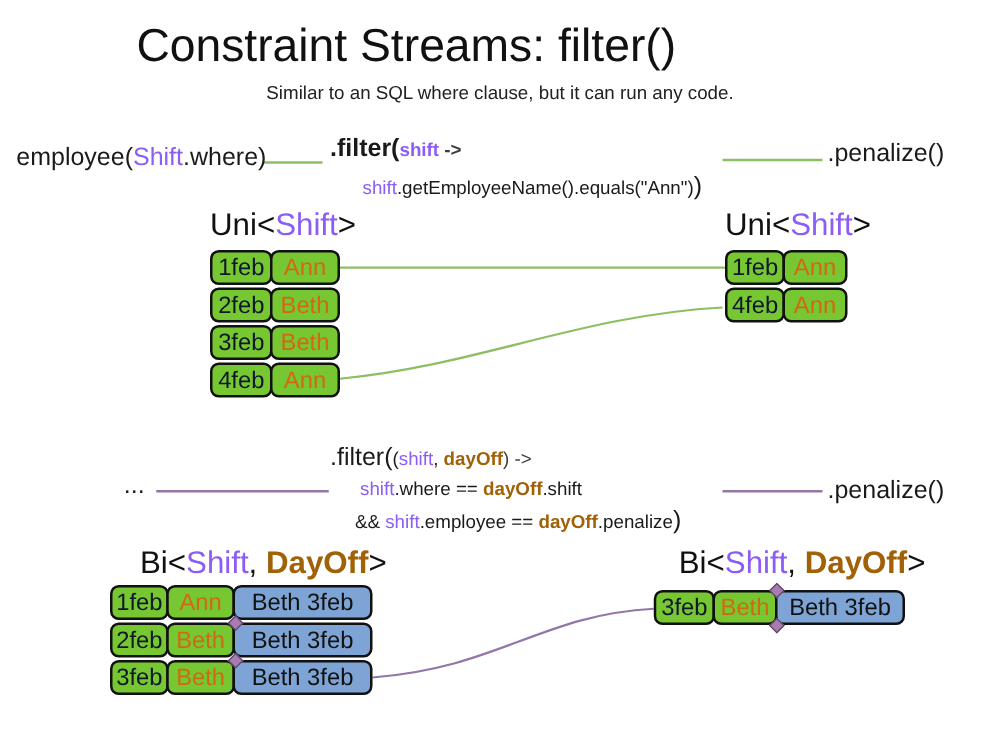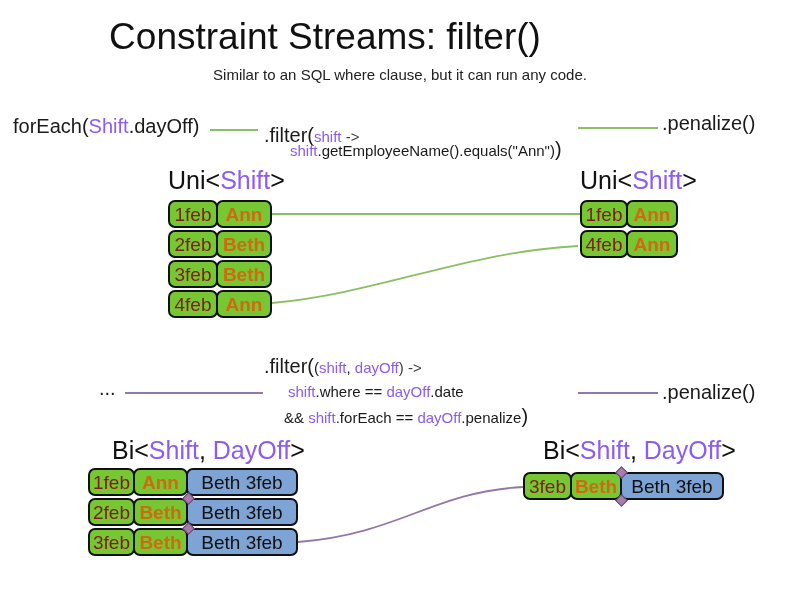--- a/index.html
+++ b/index.html
@@ -6,36 +6,36 @@
   body{
     width:800px;height:600px;position:relative;overflow:hidden;
     background:#ffffff;font-family:"Liberation Sans",sans-serif;
   }
   .abs{position:absolute;white-space:nowrap;}
   #title{top:16px;left:0;width:650px;text-align:center;font-size:37px;color:#111;}
   #subtitle{top:66px;left:0;width:800px;text-align:center;font-size:15px;color:#222;}
   .code{font-size:20px;color:#1a1a1a;}
   .code-sm{font-size:15px;}
   .green{color:#8b5cf6;}
-  .blue{color:#8b5cf6;}
+  .blue{color:#a16207;font-weight:bold;}
   .gray{color:#3c3c3c;}
   .big-paren{font-size:20px;}
   .type-label{font-size:25px;color:#111;}
   
   #connectors{position:absolute;top:0;left:0;z-index:0;}
   .table{position:absolute;z-index:2;}
   .row{display:flex;margin-bottom:2px;}
   .cell{
     box-sizing:border-box;height:28px;border:2px solid #111;border-radius:7px;
     display:flex;align-items:center;justify-content:center;
     font-size:19px;background:#76c732;line-height:1;
   }
   .cell + .cell{margin-left:-2px;}
-  .cell.date{color:#7f1d1d;text-align:right;}
-  .cell.name{color:#d06a12;font-weight:bold;}
+  .cell.date{color:#0f172a;text-align:right;}
+  .cell.name{color:#d06a12;}
   .cell.pair{background:#7da4d4;color:#111;text-align:center;}
   #table-top-left .date{width:50px;} #table-top-left .name{width:56px;}
   #table-top-right .date{width:48px;} #table-top-right .name{width:52px;}
   #table-bottom-left .date{width:47px;} #table-bottom-left .name{width:55px;} #table-bottom-left .pair{width:112px;}
   #table-bottom-right .date{width:49px;} #table-bottom-right .name{width:52px;} #table-bottom-right .pair{width:104px;}
   .diamond{
     position:absolute;width:7px;height:7px;background:#a87cb0;border:1px solid #5d4668;
     transform:rotate(45deg);z-index:5;
   }
 </style>
@@ -48,23 +48,23 @@
   <path d="M272 214 L580 214" stroke="#8cbf63" stroke-width="1.8" fill="none"></path>
   <path d="M272 303 C 380 293, 465 252, 578 246" stroke="#8cbf63" stroke-width="1.8" fill="none"></path>
   <line x1="125" y1="393" x2="263" y2="393" stroke="#9377a8" stroke-width="2"></line>
   <line x1="578" y1="393" x2="658" y2="393" stroke="#9377a8" stroke-width="2"></line>
   <path d="M298 542 C 400 534, 432 492, 523 487" stroke="#9377a8" stroke-width="1.8" fill="none"></path>
 </svg>
 
 <div id="title" class="abs">Constraint Streams: filter()</div>
 <div id="subtitle" class="abs">Similar to an SQL where clause, but it can run any code.</div>
 
-<div class="abs code" style="left:13px;top:115px;"><span>forEach(</span><span class="green">Shift</span><span>.dayOff)</span></div>
+<div class="abs code" style="left:13px;top:115px;"><span>employee(</span><span class="green">Shift</span><span>.where)</span></div>
 
-<div class="abs code" style="left:264px;top:124px;"><span>.filter(</span><span class="code-sm green">shift</span><span class="code-sm gray"> -&gt;</span></div>
+<div class="abs code" style="left:264px;top:108px;font-weight:bold;"><span>.filter(</span><span class="code-sm green">shift</span><span class="code-sm gray"> -&gt;</span></div>
 
 <div class="abs code code-sm" style="left:290px;top:138px;"><span class="green">shift</span><span>.getEmployeeName().equals("Ann")</span><span class="big-paren">)</span></div>
 
 <div class="abs code" style="left:662px;top:112px;">.penalize()</div>
 
 <div class="abs type-label" style="left:168px;top:166px;"><span>Uni&lt;</span><span class="green">Shift</span><span>&gt;</span></div>
 <div class="abs type-label" style="left:580px;top:166px;"><span>Uni&lt;</span><span class="green">Shift</span><span>&gt;</span></div>
 
 <div id="table-top-left" class="table" style="left:168px;top:200px;">
   <div class="row">
@@ -93,23 +93,23 @@
   <div class="row">
     <span class="cell date">4feb</span>
       <span class="cell name">Ann</span>
   </div>
 </div>
 
 <div class="abs code" style="left:99px;top:377px;">...</div>
 
 <div class="abs code" style="left:264px;top:355px;"><span>.filter(</span><span class="code-sm">(</span><span class="code-sm green">shift</span><span class="code-sm">, </span><span class="code-sm blue">dayOff</span><span class="code-sm gray">) -&gt;</span></div>
 
-<div class="abs code code-sm" style="left:288px;top:383px;"><span class="green">shift</span><span>.where == </span><span class="blue">dayOff</span><span>.date</span></div>
+<div class="abs code code-sm" style="left:288px;top:383px;"><span class="green">shift</span><span>.where == </span><span class="blue">dayOff</span><span>.shift</span></div>
 
-<div class="abs code code-sm" style="left:284px;top:405px;"><span>&amp;&amp; </span><span class="green">shift</span><span>.forEach == </span><span class="blue">dayOff</span><span>.penalize</span><span class="big-paren">)</span></div>
+<div class="abs code code-sm" style="left:284px;top:405px;"><span>&amp;&amp; </span><span class="green">shift</span><span>.employee == </span><span class="blue">dayOff</span><span>.penalize</span><span class="big-paren">)</span></div>
 
 <div class="abs code" style="left:662px;top:381px;">.penalize()</div>
 
 <div class="abs type-label" style="left:112px;top:436px;"><span>Bi&lt;</span><span class="green">Shift</span><span>, </span><span class="blue">DayOff</span><span>&gt;</span></div>
 <div class="abs type-label" style="left:543px;top:436px;"><span>Bi&lt;</span><span class="green">Shift</span><span>, </span><span class="blue">DayOff</span><span>&gt;</span></div>
 
 <div id="table-bottom-left" class="table" style="left:88px;top:468px;">
   <div class="row">
     <span class="cell date">1feb</span>
       <span class="cell name">Ann</span>

